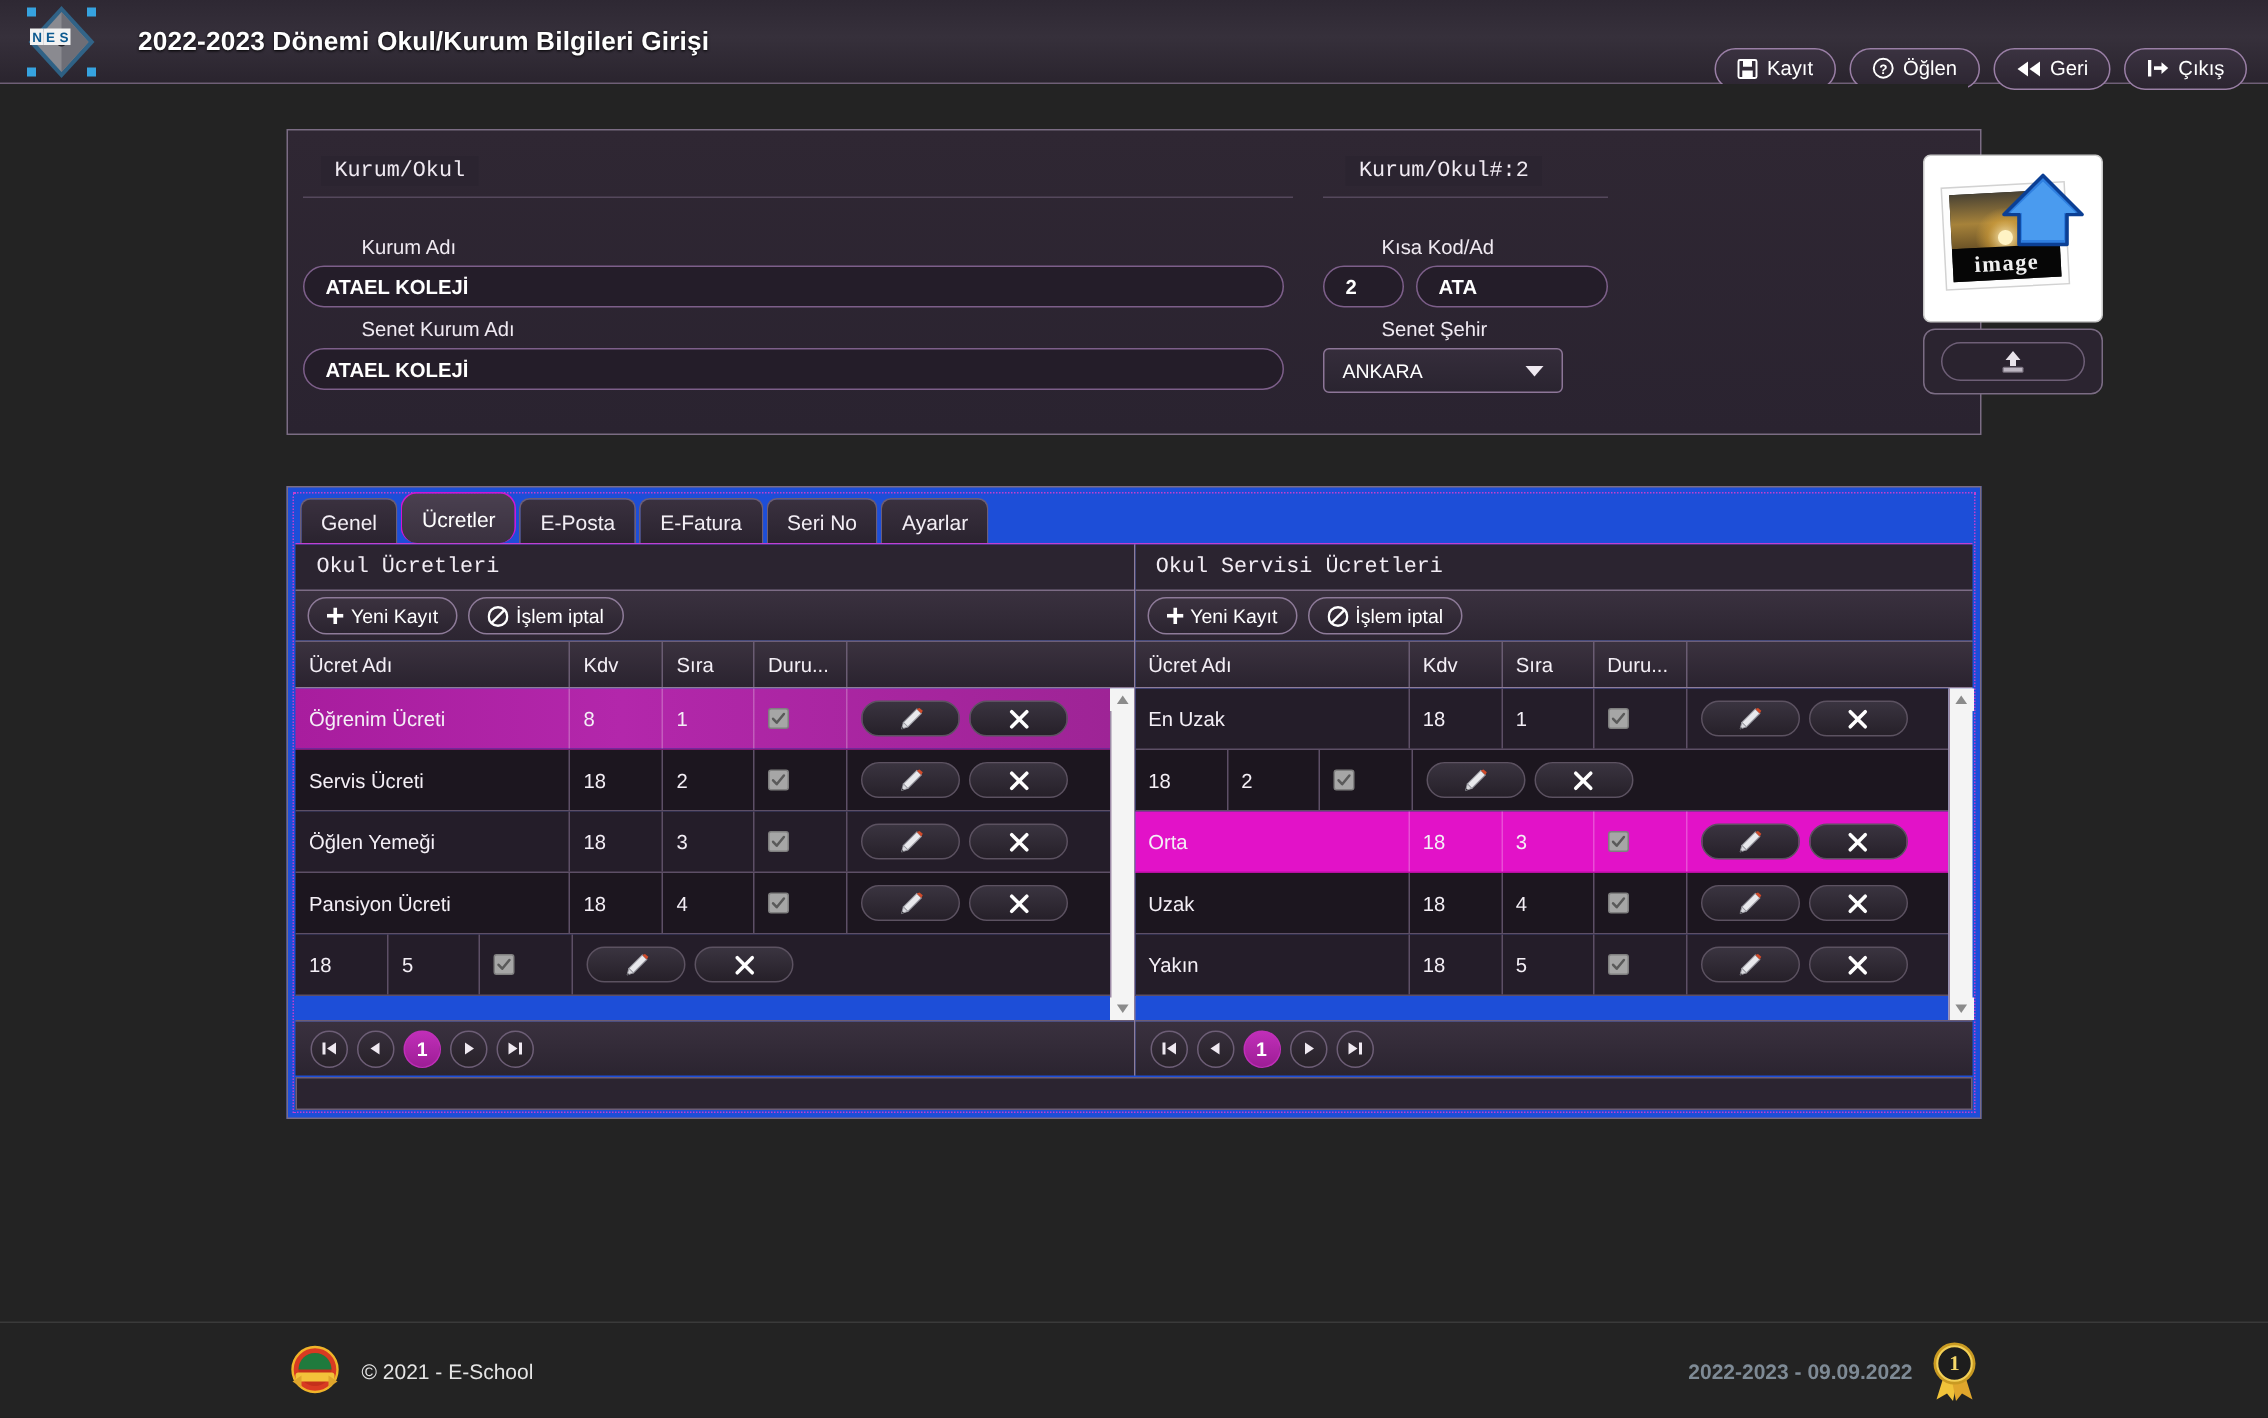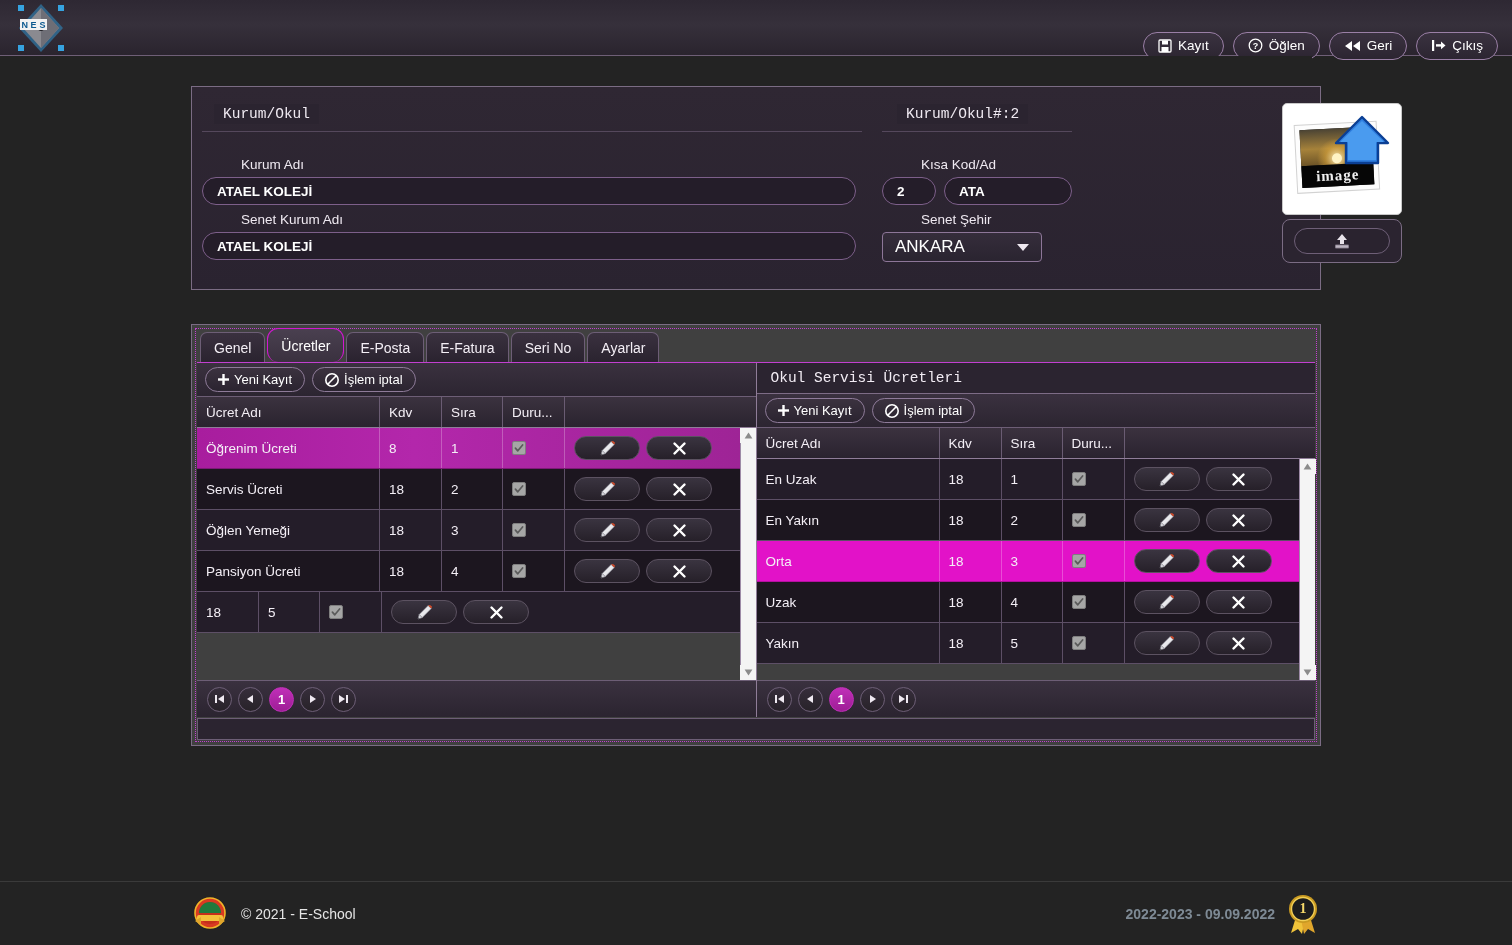--- a/index.html
+++ b/index.html
@@ -75,21 +75,21 @@
     border-radius: 14px; border: 1px solid #7d5f8a;
     background: #241d29;
     color: #ffffff; font-size: 13.5px; font-weight: bold;
     padding: 0 14px; display: flex; align-items: center;
     font-family: "Liberation Sans", sans-serif;
   }
   .sel {
     position: absolute; height: 30px; width: 160px;
     border-radius: 4px; border: 1px solid #8d7698;
     background: linear-gradient(180deg, #352d3b 0%, #2a2430 100%);
-    color: #ffffff; font-size: 17px;
+    color: #ffffff; font-size: 13px;
     padding: 0 12px; display: flex; align-items: center;
   }
   .sel .caret {
     margin-left: auto;
     width: 0; height: 0;
     border-left: 6px solid transparent; border-right: 6px solid transparent;
     border-top: 7px solid #efe9f1;
   }
   .img-box {
     position: absolute; left: 1090px; top: 16px;
@@ -108,21 +108,21 @@
   .upload-btn {
     width: 96px; height: 26px; border-radius: 13px;
     border: 1px solid #6e5f77; background: #2a232f;
     display: flex; align-items: center; justify-content: center;
     cursor: pointer;
   }
 
   
   #tab-panel {
     left: 191px; top: 268px; width: 1130px; height: 422px;
-    background: #404040; border: 1px solid #7b6c84;
+    background: #1d4ed8; border: 1px solid #7b6c84;
   }
   #tab-panel::after {
     content: ""; position: absolute; left: 3px; top: 3px;
     right: 3px; bottom: 3px;
     border: 1px dotted #c23fd0; pointer-events: none;
   }
   .tabs {
     position: absolute; left: 8px; top: 3px;
     display: flex; align-items: flex-end; height: 34px; z-index: 3;
   }
@@ -296,20 +296,21 @@
       <g font-family="Liberation Sans" font-size="9" font-weight="bold">
         <rect x="7" y="17" width="9" height="11" fill="#f2f2f2"></rect>
         <rect x="16" y="17" width="9" height="11" fill="#f2f2f2"></rect>
         <rect x="25" y="17" width="9" height="11" fill="#f2f2f2"></rect>
         <text x="8.5" y="26" fill="#0d5a90">N</text>
         <text x="17.6" y="26" fill="#0d5a90">E</text>
         <text x="26.6" y="26" fill="#0d5a90">S</text>
       </g>
     </svg>
   </div>
+  <div class="app-title">2022-2023 Dönemi Okul/Kurum Bilgileri Girişi</div>
 
   <div class="topbar-actions">
     <div class="tb-btn">
       <svg width="14" height="14" viewBox="0 0 14 14">
         <rect x="1" y="1" width="12" height="12" rx="1" fill="none" stroke="#fff" stroke-width="1.3"></rect>
         <rect x="4" y="1.5" width="6" height="4" fill="#fff"></rect>
         <rect x="3.5" y="8" width="7" height="5" fill="#fff"></rect>
       </svg>
       <span>Kayıt</span>
     </div>
@@ -423,20 +424,21 @@
           <span>Seri No</span>
         </div>
       <div class="tab">
           <span>Ayarlar</span>
         </div>
     </div>
 
     <div class="tab-body">
 
     <div class="grid-col left">
+          <div class="grid-title">Okul Ücretleri</div>
           <div class="grid-toolbar">
             <div class="tool-btn">
               <svg width="11" height="11" viewBox="0 0 11 11">
                 <rect x="4.3" y="0" width="2.4" height="11" fill="#fff"></rect>
                 <rect x="0" y="4.3" width="11" height="2.4" fill="#fff"></rect>
               </svg>
               <span>Yeni Kayıt</span>
             </div>
             <div class="tool-btn">
               <svg width="14" height="14" viewBox="0 0 14 14">
@@ -683,21 +685,20 @@
                   </span>
                   <span class="act-btn">
                     <svg width="15" height="15" viewBox="0 0 15 15">
                       <line x1="2.5" y1="2.5" x2="12.5" y2="12.5" stroke="#fff" stroke-width="2.4" stroke-linecap="round"></line>
                       <line x1="12.5" y1="2.5" x2="2.5" y2="12.5" stroke="#fff" stroke-width="2.4" stroke-linecap="round"></line>
                     </svg>
                   </span>
                 </div>
               </div>
               <div class="row plain">
-                <div class="c c-name">En Yakın</div>
                 <div class="c c-kdv">18</div>
                 <div class="c c-sira">2</div>
                 <div class="c c-duru">
                   <span class="chk">
                     <svg width="10" height="10" viewBox="0 0 10 10">
                       <polyline points="1.4,5.2 3.8,7.8 8.6,2" fill="none" stroke="#5a5a5a" stroke-width="1.7" stroke-linecap="round" stroke-linejoin="round"></polyline>
                     </svg>
                   </span>
                 </div>
                 <div class="c c-act">

